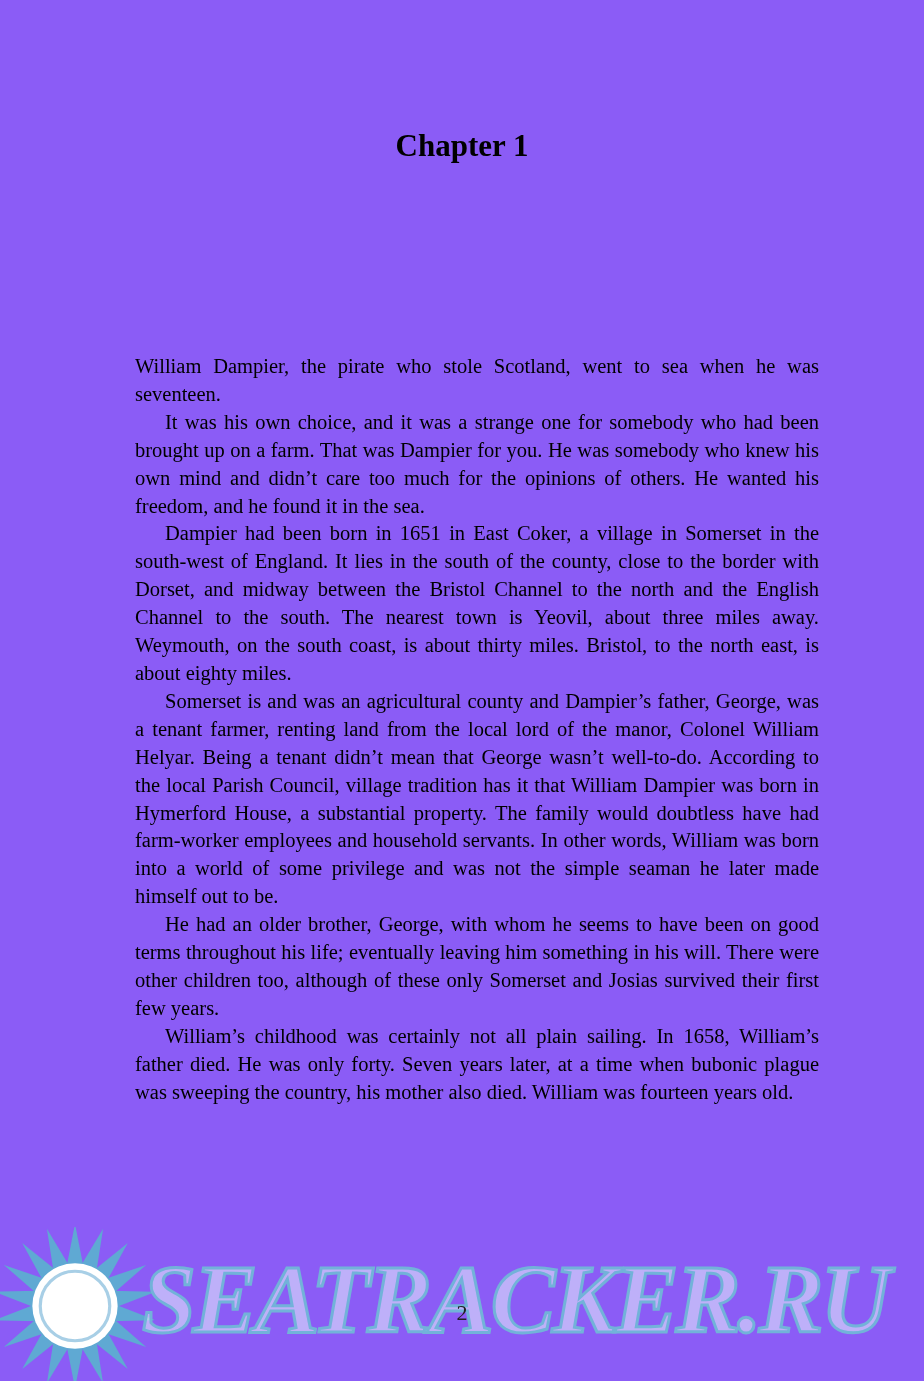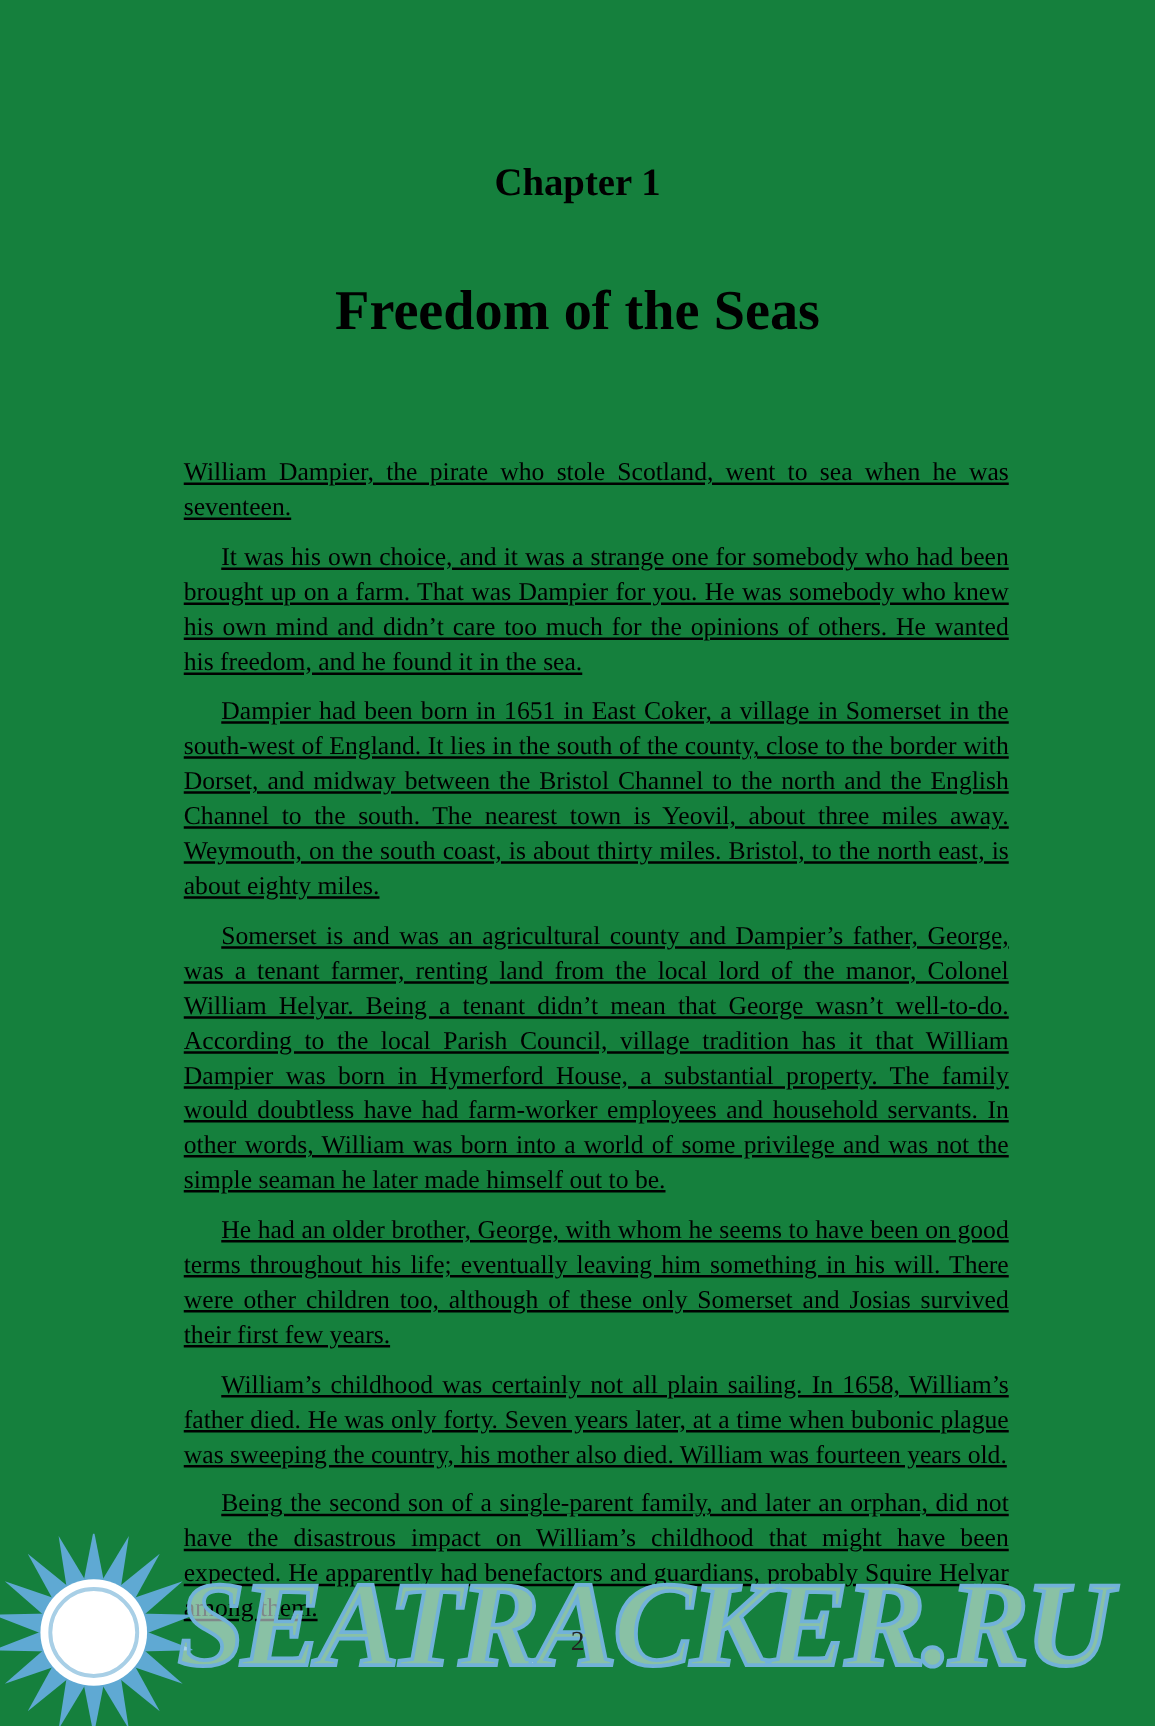--- a/index.html
+++ b/index.html
@@ -4,21 +4,21 @@
 <style>
   html, body {
     margin: 0;
     padding: 0;
     background: #ffffff;
   }
   .page {
     position: relative;
     width: 924px;
     height: 1381px;
-    background: #15803d;
+    background: #8b5cf6;
     overflow: hidden;
     font-family: "Liberation Serif", serif;
     color: #000000;
   }
   .chapter-heading {
     position: absolute;
     top: 128px;
     left: 0;
     right: 0;
     margin: 0;
@@ -39,23 +39,22 @@
   .body-text {
     position: absolute;
     top: 353px;
     left: 135px;
     width: 684px;
     font-size: 20.5px;
     line-height: 27.9px;
     text-align: justify;
   }
   .body-text p {
-    margin: 12px;
+    margin: 0;
     text-indent: 30px;
-    text-decoration: underline;
   }
   .body-text p.no-indent {
     text-indent: 0;
   }
   .watermark {
     position: absolute;
     left: 0;
     top: 1215px;
     width: 924px;
     height: 166px;
@@ -95,30 +94,28 @@
     z-index: 2;
   }
 </style>
 </head>
 <body>
 
 <div class="page">
 
   <h2 class="chapter-heading">Chapter 1</h2>
 
-  <h1 class="page-title">Freedom of the Seas</h1>
 
   <div class="body-text">
     <p class="no-indent">William Dampier, the pirate who stole Scotland, went to sea when he was seventeen.</p>
     <p>It was his own choice, and it was a strange one for somebody who had been brought up on a farm. That was Dampier for you. He was somebody who knew his own mind and didn’t care too much for the opinions of others. He wanted his freedom, and he found it in the sea.</p>
     <p>Dampier had been born in 1651 in East Coker, a village in Somerset in the south-west of England. It lies in the south of the county, close to the border with Dorset, and midway between the Bristol Channel to the north and the English Channel to the south. The nearest town is Yeovil, about three miles away. Weymouth, on the south coast, is about thirty miles. Bristol, to the north east, is about eighty miles.</p>
     <p>Somerset is and was an agricultural county and Dampier’s father, George, was a tenant farmer, renting land from the local lord of the manor, Colonel William Helyar. Being a tenant didn’t mean that George wasn’t well-to-do. According to the local Parish Council, village tradition has it that William Dampier was born in Hymerford House, a substantial property. The family would doubtless have had farm-worker employees and household servants. In other words, William was born into a world of some privilege and was not the simple seaman he later made himself out to be.</p>
     <p>He had an older brother, George, with whom he seems to have been on good terms throughout his life; eventually leaving him something in his will. There were other children too, although of these only Somerset and Josias survived their first few years.</p>
     <p>William’s childhood was certainly not all plain sailing. In 1658, William’s father died. He was only forty. Seven years later, at a time when bubonic plague was sweeping the country, his mother also died. William was fourteen years old.</p>
-    <p>Being the second son of a single-parent family, and later an orphan, did not have the disastrous impact on William’s childhood that might have been expected. He apparently had benefactors and guardians, probably Squire Helyar among them.</p>
   </div>
 
   <div class="watermark">
     <svg class="sun-icon" viewBox="0 0 100 100" aria-hidden="true">
       <defs>
         <path id="ray" d="M50 -2 L55.5 26 L44.5 26 Z"></path>
       </defs>
       <g fill="#5fa9d3">
         <use href="#ray"></use>
         <use href="#ray" transform="rotate(20 50 50)"></use>

